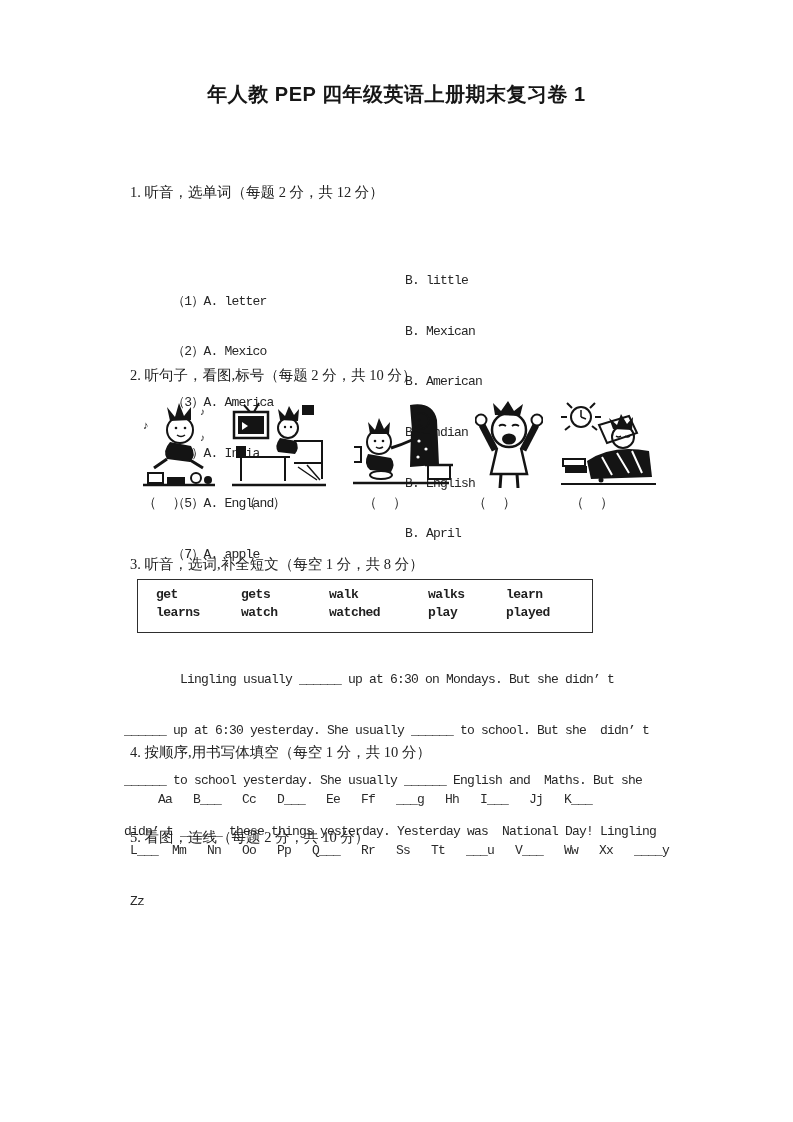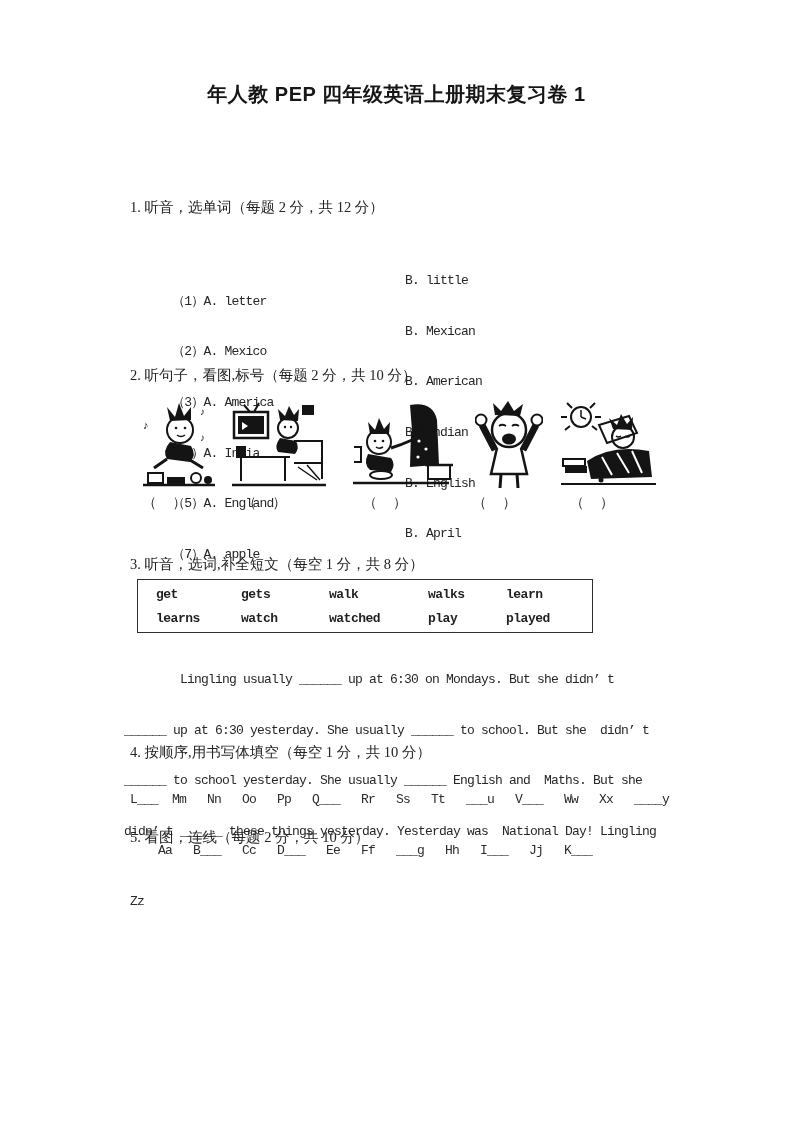--- a/index.html
+++ b/index.html
@@ -40,40 +40,40 @@
     font-family:"Liberation Serif","DejaVu Serif",serif;
     font-size:14px;color:#333;letter-spacing:1px;
   }
   .wordbox{
     position:absolute;left:137px;top:579px;width:456px;height:54px;
     border:1.5px solid #2e2e2e;background:#fff;box-sizing:border-box;
   }
   .wordgrid{
     display:grid;
     grid-template-columns:85px 88px 99px 78px auto;
-    padding:7px 0 0 18px;row-gap:9px;
+    padding:7px 0 0 18px;row-gap:3px;
   }
   .wordgrid span{
     font-family:"Liberation Mono","DejaVu Sans Mono",monospace;
     font-weight:bold;font-size:13px;letter-spacing:-0.5px;color:#1f1f1f;
   }
   .passage{position:absolute;left:124px;top:640px;}
   .passage div{height:20.7px;line-height:20.7px;}
   .alpharows{position:absolute;left:130px;top:760px;}
   .alpharows div{height:20.8px;line-height:20.8px;color:#2b2b2b;}
   .stroke{stroke:#141414;fill:none;}
 </style>
 </head>
 <body>
 
 <div class="page">
 
   <div class="title">年人教 PEP 四年级英语上册期末复习卷 1</div>
 
-  <div class="hdr" style="top:198px">1. 听音，选单词（每题 2 分，共 12 分）</div>
+  <div class="hdr" style="top:183px">1. 听音，选单词（每题 2 分，共 12 分）</div>
   <div class="s1-items mono">
     <div class="s1-row">
       <span class="col-a">（1）A. letter</span>
       <span class="col-b">B. little</span>
     </div>
     <div class="s1-row">
       <span class="col-a">（2）A. Mexico</span>
       <span class="col-b">B. Mexican</span>
     </div>
     <div class="s1-row">
@@ -217,20 +217,20 @@
   </div>
   <div class="passage mono">
     <div>        Lingling usually ______ up at 6:30 on Mondays. But she didn’ t</div>
     <div>______ up at 6:30 yesterday. She usually ______ to school. But she  didn’ t</div>
     <div>______ to school yesterday. She usually ______ English and  Maths. But she</div>
     <div>didn’ t ______ these things yesterday. Yesterday was  National Day! Lingling</div>
   </div>
 
   <div class="hdr" style="top:743px">4. 按顺序,用书写体填空（每空 1 分，共 10 分）</div>
   <div class="alpharows mono">
+    <div>    Aa   B___   Cc   D___   Ee   Ff   ___g   Hh   I___   Jj   K___</div>
     <div>L___  Mm   Nn   Oo   Pp   Q___   Rr   Ss   Tt   ___u   V___   Ww   Xx   ____y</div>
-    <div>    Aa   B___   Cc   D___   Ee   Ff   ___g   Hh   I___   Jj   K___</div>
     <div>Zz</div>
   </div>
 
   <div class="hdr" style="top:828px">5. 看图，连线（每题 2 分，共 10 分）</div>
 
 </div>
 
 </body></html>

